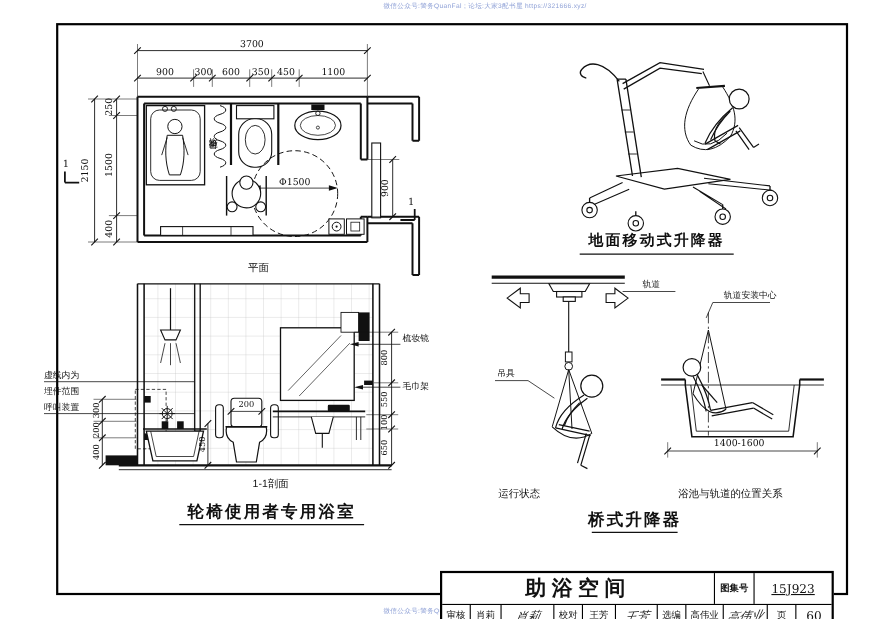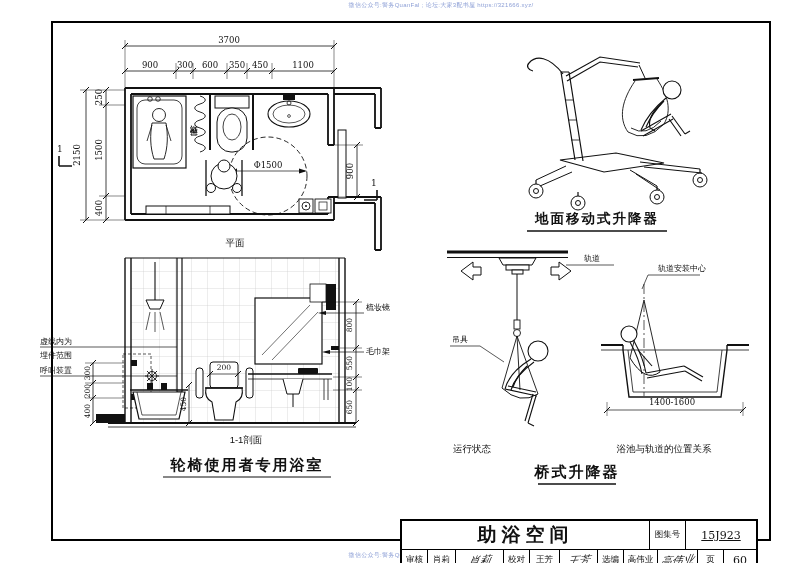--- a/index.html
+++ b/index.html
@@ -377,21 +377,21 @@
     <text class="bigtitle" x="577" y="477" text-anchor="middle" stroke="none" fill="#111">桥式升降器</text>
     <line x1="538" y1="484" x2="616" y2="484" stroke-width="1.3"></line>
   </g>
 </svg>
 
 <div class="abs vtext" style="left:189px;top:118px;">浴缸坐台</div>
 
 <div class="abs tblock">
   <div class="tb-r1">
     <div class="tb-c tb-title">助浴空间</div>
-    <div class="tb-c tb-sm" style="flex:0 0 36px;">图集号</div>
+    <div class="tb-c tb-sm" style="flex:0 0 36px;font-weight:bold;">图集号</div>
     <div class="tb-c tb-val" style="flex:0 0 70px;text-decoration:underline;">15J923</div>
   </div>
   <div class="tb-r2">
     <div class="tb-c tb-sm" style="flex:0 0 26px;">审核</div>
     <div class="tb-c tb-sm" style="flex:0 0 28px;">肖莉</div>
     <div class="tb-c" style="flex:0 0 48px;">
       <span class="sig">肖莉</span>
     </div>
     <div class="tb-c tb-sm" style="flex:0 0 26px;font-family:Liberation Serif, serif;">校对</div>
     <div class="tb-c tb-sm" style="flex:0 0 30px;">王芳</div>

